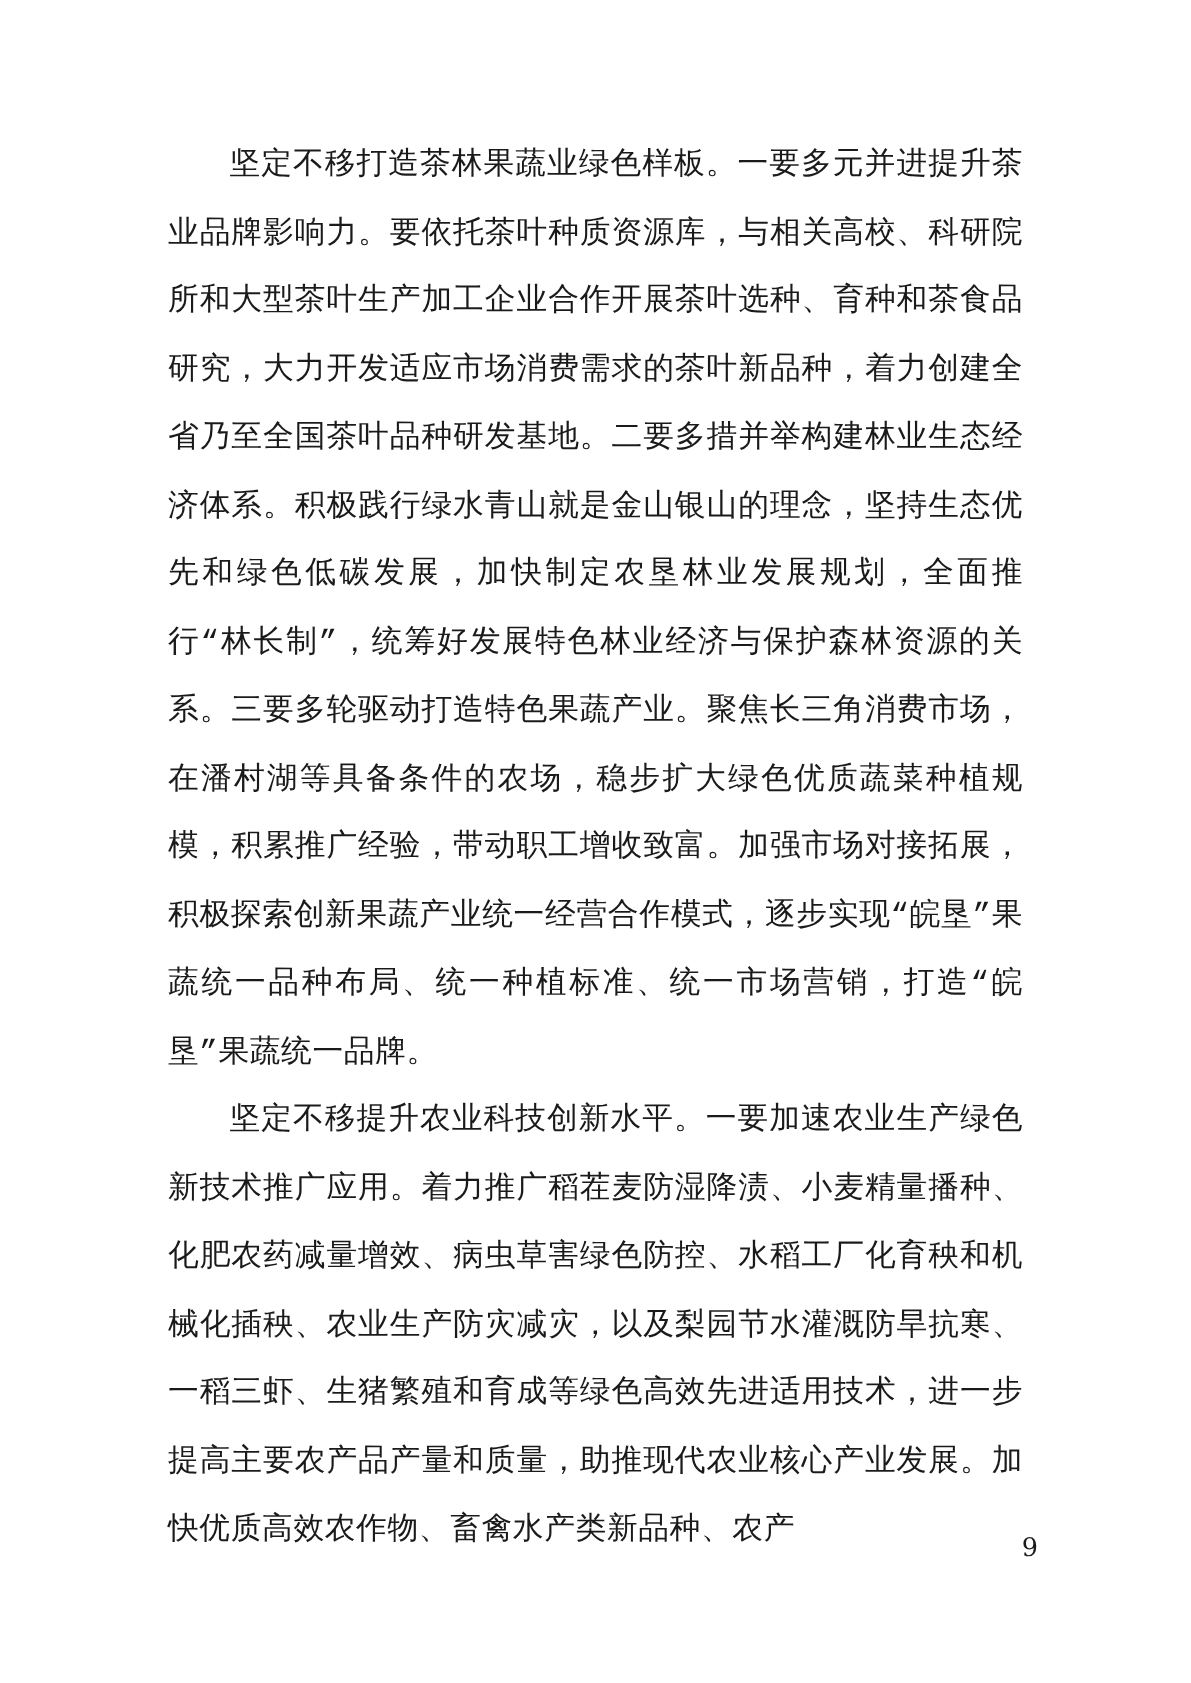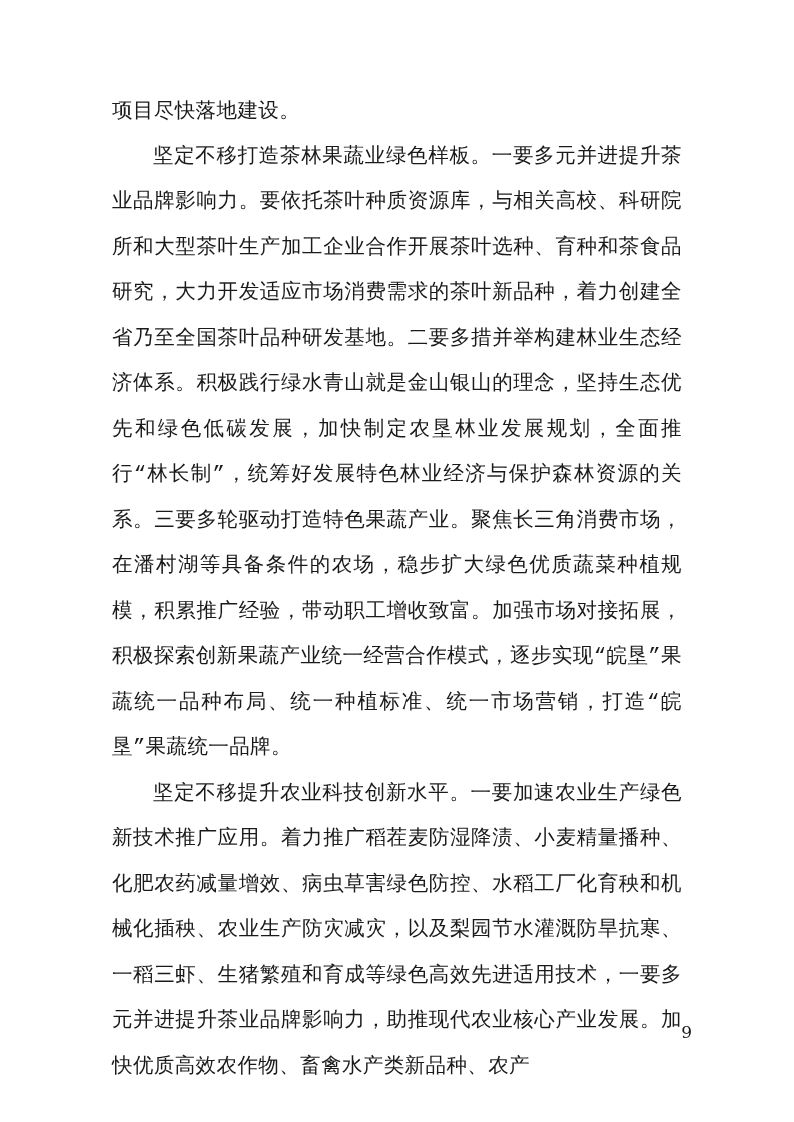--- a/index.html
+++ b/index.html
@@ -46,18 +46,17 @@
     font-family: "DejaVu Serif", "Liberation Serif", serif;
     font-size: 17px;
     color: #1a1a1a;
   }
 </style>
 </head>
 <body>
 
 <div class="page">
   <div class="doc-body">
-    <p class="para">项目尽快落地建设。</p>
     <p class="para indent">坚定不移打造茶林果蔬业绿色样板。一要多元并进提升茶业品牌影响力。要依托茶叶种质资源库，与相关高校、科研院所和大型茶叶生产加工企业合作开展茶叶选种、育种和茶食品研究，大力开发适应市场消费需求的茶叶新品种，着力创建全省乃至全国茶叶品种研发基地。二要多措并举构建林业生态经济体系。积极践行绿水青山就是金山银山的理念，坚持生态优先和绿色低碳发展，加快制定农垦林业发展规划，全面推行“林长制”，统筹好发展特色林业经济与保护森林资源的关系。三要多轮驱动打造特色果蔬产业。聚焦长三角消费市场，在潘村湖等具备条件的农场，稳步扩大绿色优质蔬菜种植规模，积累推广经验，带动职工增收致富。加强市场对接拓展，积极探索创新果蔬产业统一经营合作模式，逐步实现“皖垦”果蔬统一品种布局、统一种植标准、统一市场营销，打造“皖垦”果蔬统一品牌。</p>
-    <p class="para indent">坚定不移提升农业科技创新水平。一要加速农业生产绿色新技术推广应用。着力推广稻茬麦防湿降渍、小麦精量播种、化肥农药减量增效、病虫草害绿色防控、水稻工厂化育秧和机械化插秧、农业生产防灾减灾，以及梨园节水灌溉防旱抗寒、一稻三虾、生猪繁殖和育成等绿色高效先进适用技术，一要多元并进提升茶业品牌影响力，助推现代农业核心产业发展。加快优质高效农作物、畜禽水产类新品种、农产</p>
+    <p class="para indent">坚定不移提升农业科技创新水平。一要加速农业生产绿色新技术推广应用。着力推广稻茬麦防湿降渍、小麦精量播种、化肥农药减量增效、病虫草害绿色防控、水稻工厂化育秧和机械化插秧、农业生产防灾减灾，以及梨园节水灌溉防旱抗寒、一稻三虾、生猪繁殖和育成等绿色高效先进适用技术，进一步提高主要农产品产量和质量，助推现代农业核心产业发展。加快优质高效农作物、畜禽水产类新品种、农产</p>
   </div>
   <div class="page-number">9</div>
 </div>
 
 </body></html>

